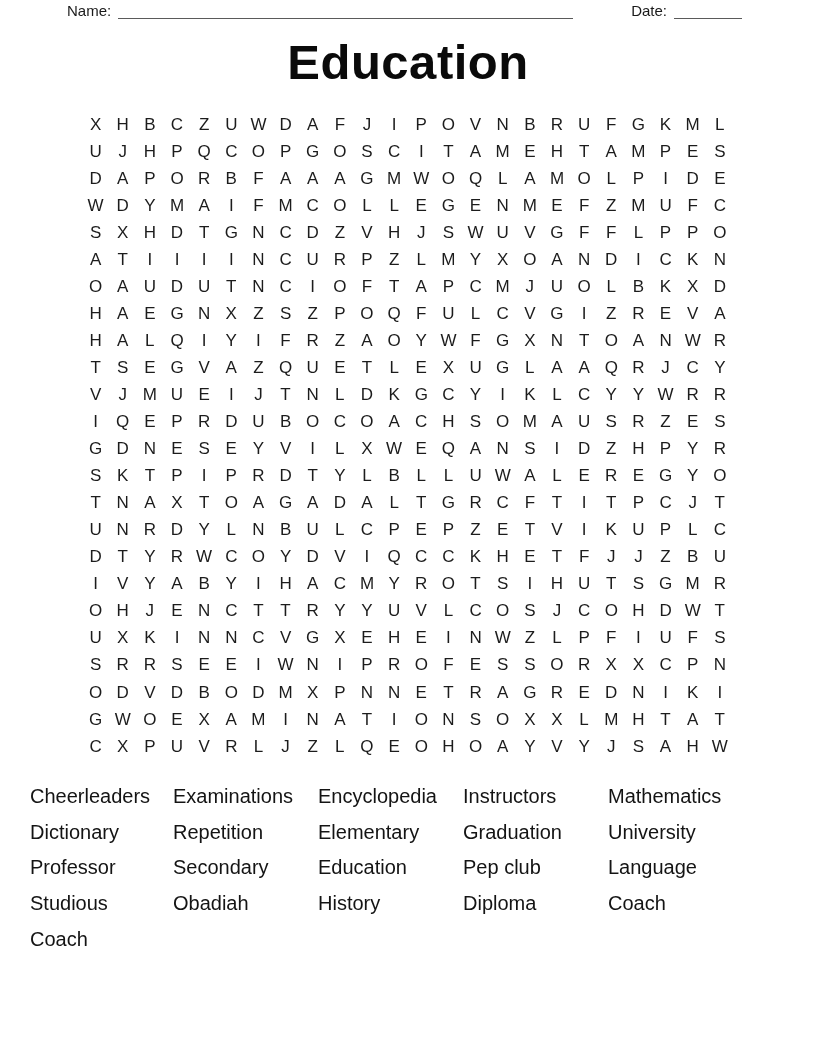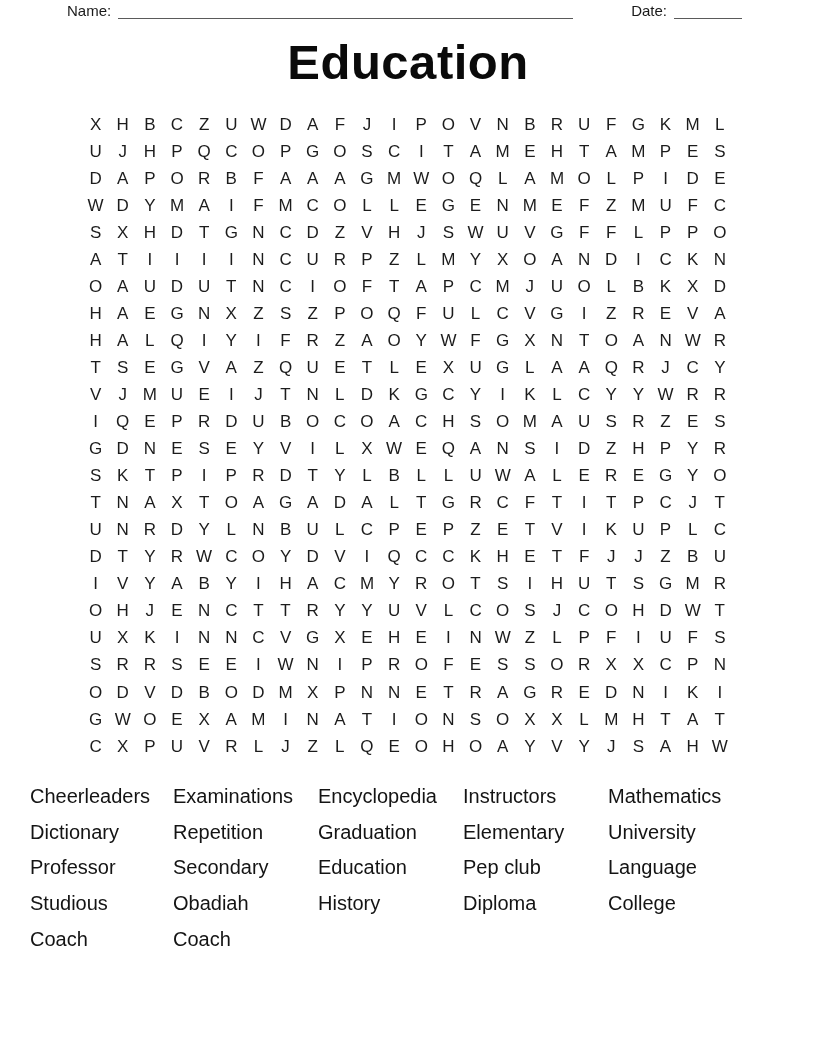--- a/index.html
+++ b/index.html
@@ -673,30 +673,29 @@
     </div>
 
   <div class="words">
       <span class="word">Cheerleaders</span>
       <span class="word">Examinations</span>
       <span class="word">Encyclopedia</span>
       <span class="word">Instructors</span>
       <span class="word">Mathematics</span>
       <span class="word">Dictionary</span>
       <span class="word">Repetition</span>
+      <span class="word">Elementary</span>
       <span class="word">Graduation</span>
-      <span class="word">Elementary</span>
       <span class="word">University</span>
       <span class="word">Professor</span>
       <span class="word">Secondary</span>
       <span class="word">Education</span>
       <span class="word">Pep club</span>
       <span class="word">Language</span>
       <span class="word">Studious</span>
       <span class="word">Obadiah</span>
       <span class="word">History</span>
       <span class="word">Diploma</span>
-      <span class="word">College</span>
       <span class="word">Coach</span>
       <span class="word">Coach</span>
     </div>
 
 </div>
 
 </body></html>

